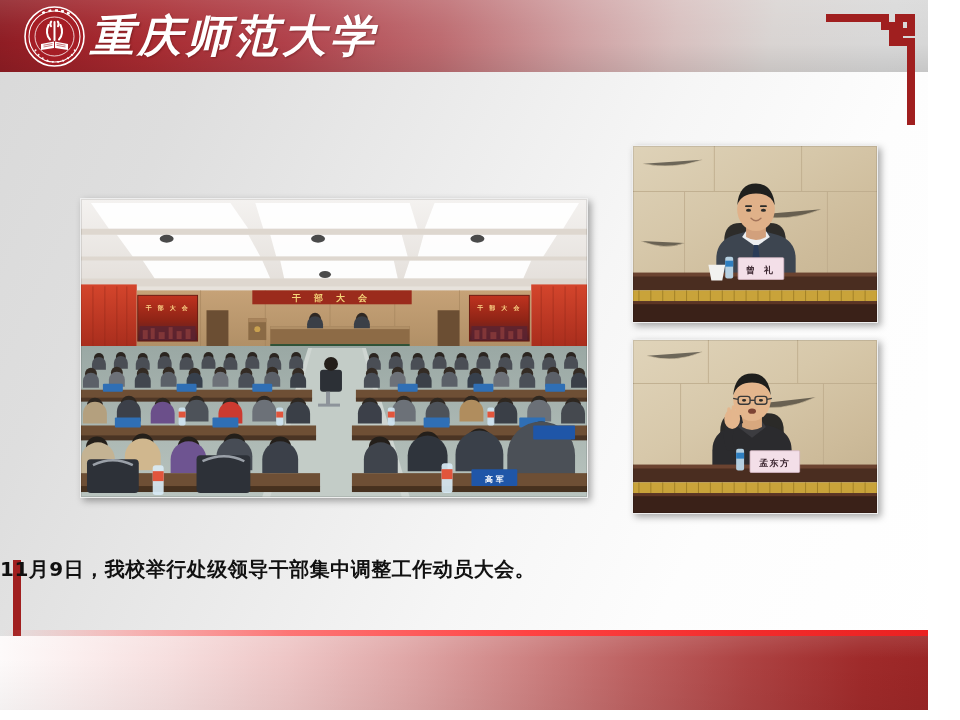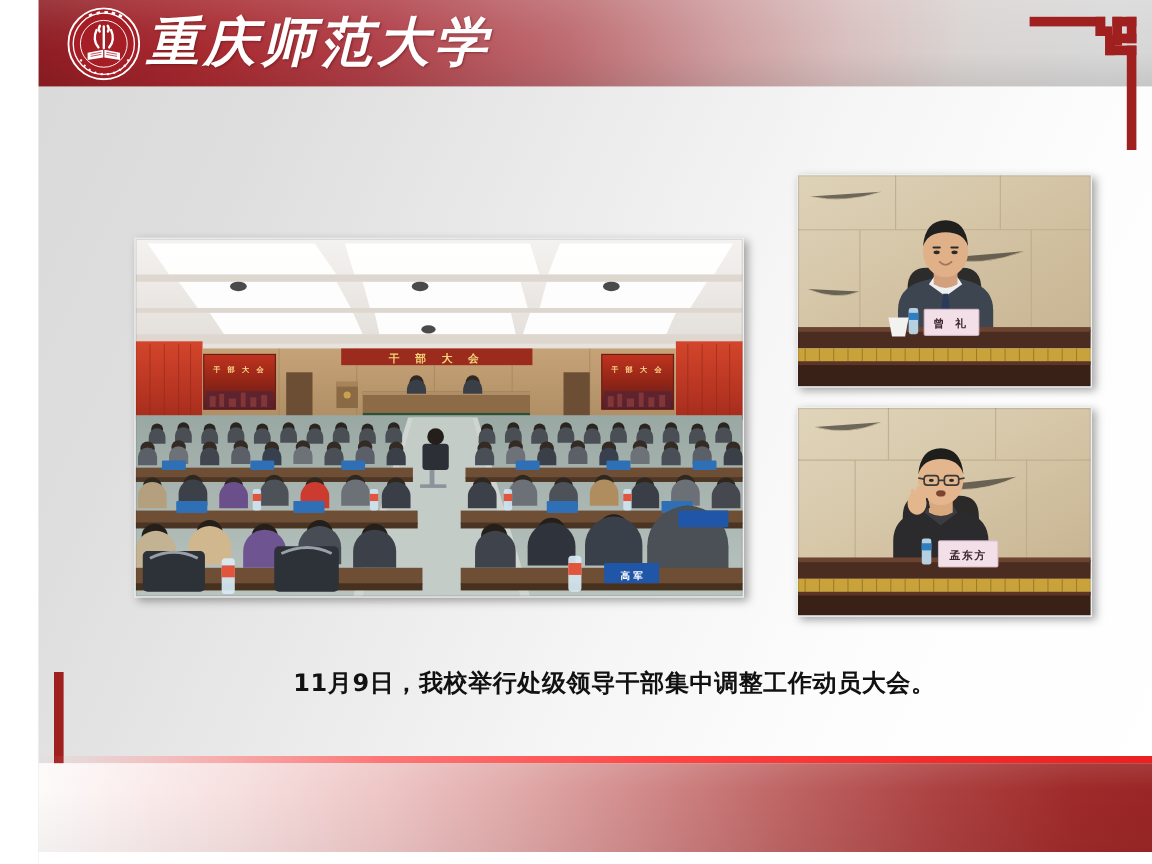--- a/index.html
+++ b/index.html
@@ -13,21 +13,20 @@
     overflow: hidden;
     font-family: "Liberation Sans", "DejaVu Sans", sans-serif;
     background: #ffffff;
   }
   .slide {
     position: relative;
     width: 928px;
     height: 720px;
     overflow: hidden;
     background: linear-gradient(115deg, #d9d9d9 0%, #dedede 18%, #eaeaea 38%, #f6f6f6 58%, #fdfdfd 75%, #ffffff 100%);
-    margin-left: 32px;
   }
 
   
   .header-band {
     position: absolute;
     left: 0;
     top: 0;
     width: 960px;
     height: 72px;
     background: linear-gradient(100deg,
@@ -110,21 +109,21 @@
   #photo-main  { left: 80px;  top: 198px; width: 508px; height: 300px; }
   #photo-top   { left: 632px; top: 145px; width: 246px; height: 178px; }
   #photo-bot   { left: 632px; top: 339px; width: 246px; height: 175px; }
 
   
   .caption {
     position: absolute;
     left: 0;
     top: 556px;
     width: 960px;
-    text-align: center;
+    text-align: left;
     font-family: "DejaVu Sans", "Liberation Sans", sans-serif;
     font-size: 20px;
     font-weight: 700;
     color: #111111;
     letter-spacing: 0.5px;
     white-space: nowrap;
   }
 
   
   .bottom-line {

